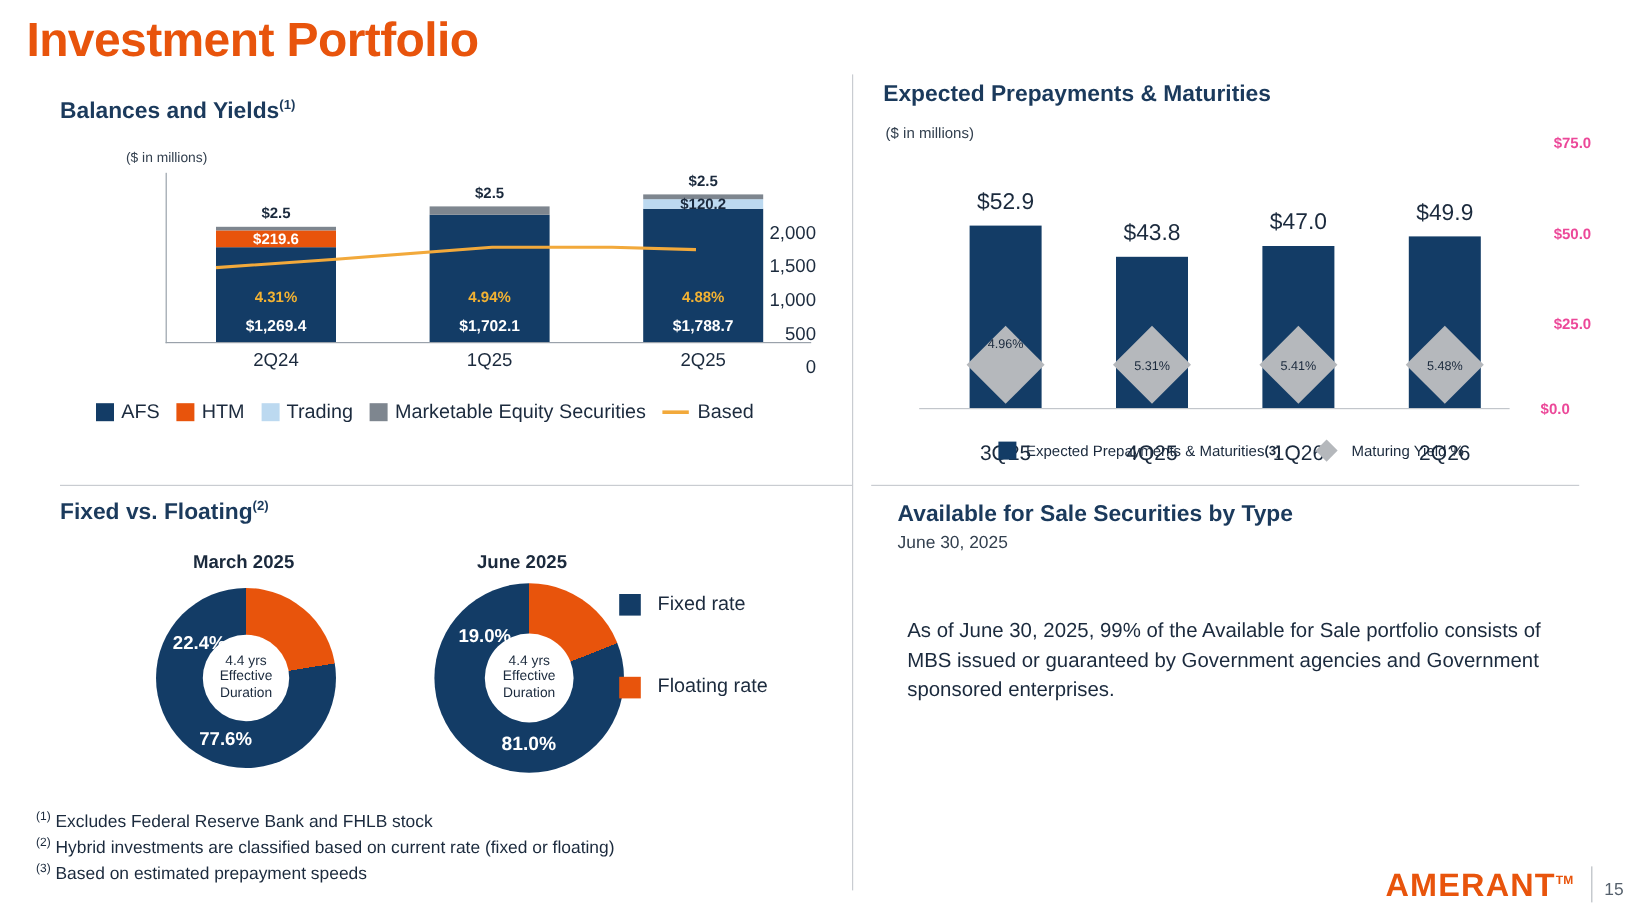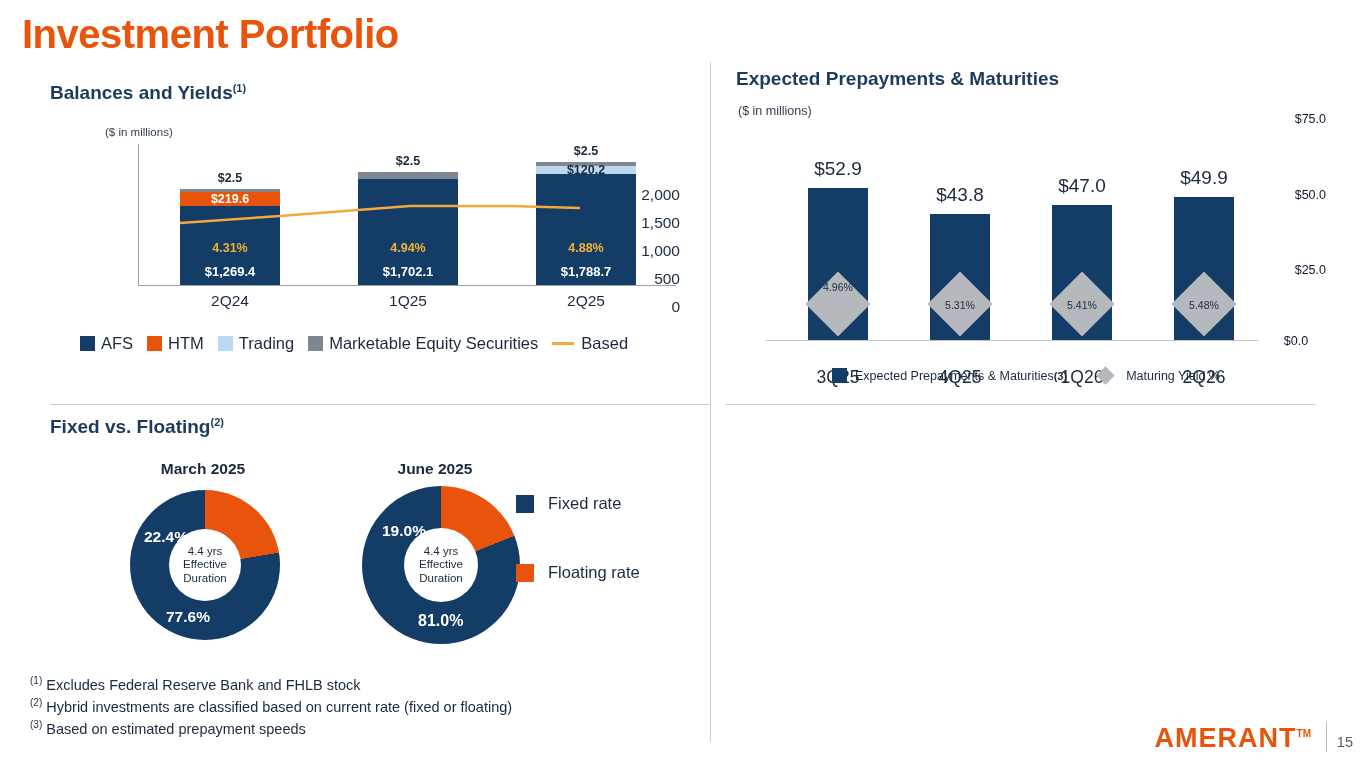--- a/index.html
+++ b/index.html
@@ -56,21 +56,21 @@
   #bal-legend .item { display:flex; align-items:center; margin-right:14px; }
   #bal-legend .swatch { width:15px; height:15px; margin-right:6px; }
   #bal-legend .line-swatch { width:22px; height:3px; background:#F2A93B; margin-right:7px; }
 
   
   #panel-prepay { position:absolute; left:736px; top:68px; width:590px; height:330px; }
   #panel-prepay .panel-title { position:absolute; left:0; top:0; }
   #pp-units { position:absolute; left:2px; top:36px; font-size:12.5px; color:#33404f; }
   #pp-plot { position:absolute; left:22px; top:50px; width:568px; height:280px; }
   .pp-axis-x { position:absolute; left:8px; top:222px; width:492px; height:1px; background:#c2c6cb; }
-  .pp-ytick { position:absolute; right:0; width:60px; text-align:right; font-size:12.5px; color:#0f172a; }
+  .pp-ytick { position:absolute; right:0; width:60px; text-align:right; font-size:12.5px; color:#ec4899;font-weight:bold; }
   .pp-bar { position:absolute; bottom:58px; background:#133C66; }
   .pp-value { position:absolute; width:100%; text-align:center; font-size:19px; color:#1b2a3d; top:-30px; }
   .pp-xtick { position:absolute; width:100%; text-align:center; font-size:17.5px; color:#1b2a3d; bottom:30px; }
   .diamond { position:absolute; width:46px; height:46px; background:#B5B8BC; transform:rotate(45deg); }
   .diamond-text { position:absolute; width:56px; text-align:center; font-size:10.5px; color:#1b2a3d; }
   #pp-legend { position:absolute; left:96px; top:300px; display:flex; align-items:center; font-size:12.5px; color:#1b2a3d; }
   #pp-legend .item { display:flex; align-items:center; margin-right:28px; }
   #pp-legend .sq { width:15px; height:15px; background:#133C66; margin-right:8px; }
   #pp-legend .dia { width:13px; height:13px; background:#B5B8BC; transform:rotate(45deg); margin-right:14px; margin-left:4px; }
 
@@ -285,20 +285,25 @@
         <span class="sq" style="background:#133C66;"></span>
         <span>Fixed rate</span>
       </div>
       <div class="item">
         <span class="sq" style="background:#E8540C;"></span>
         <span>Floating rate</span>
       </div>
     </div>
   </div>
 
+  <div id="panel-afs">
+    <div class="panel-title">Available for Sale Securities by Type</div>
+    <div id="afs-date">June 30, 2025</div>
+    <div id="afs-body">As of June 30, 2025, 99% of the Available for Sale portfolio consists of MBS issued or guaranteed by Government agencies and Government sponsored enterprises.</div>
+  </div>
 
   <div id="footnotes">
     <div class="fn">
       <span class="marker">(1)</span>
       <span>Excludes Federal Reserve Bank and FHLB stock</span>
     </div>
     <div class="fn">
       <span class="marker">(2)</span>
       <span>Hybrid investments are classified based on current rate (fixed or floating)</span>
     </div>

